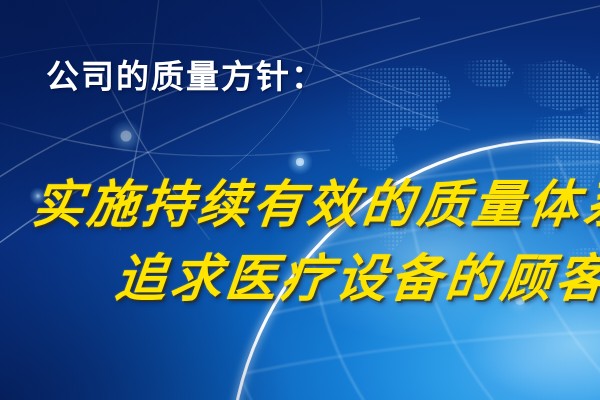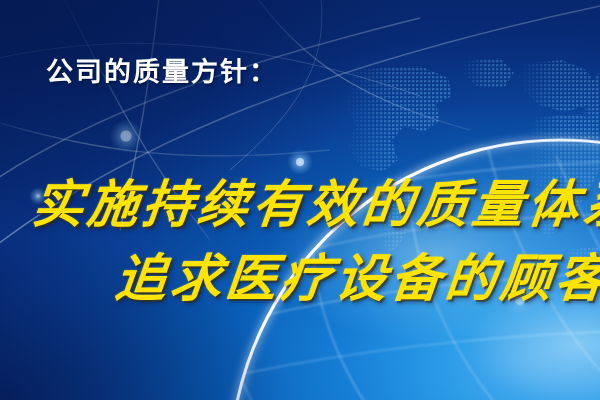--- a/index.html
+++ b/index.html
@@ -64,21 +64,21 @@
       radial-gradient(38% 30% at 72% 64%, rgba(190,228,255,0.42) 0%, rgba(150,210,255,0.16) 40%, rgba(120,195,255,0) 72%),
       radial-gradient(26% 22% at 96% 86%, rgba(225,245,255,0.40) 0%, rgba(180,225,255,0) 70%);
     mix-blend-mode: screen;
   }
 
   
   #headline {
     position: absolute;
     left: 46px;
     top: 50px;
-    font-size: 27px;
+    font-size: 33px;
     font-weight: bold;
     color: #ffffff;
     letter-spacing: 2px;
     white-space: nowrap;
     text-shadow:
        1px 1px 0 rgba(2,18,64,0.55),
        2px 2px 3px rgba(2,16,58,0.45);
   }
 
   .brush-line {

